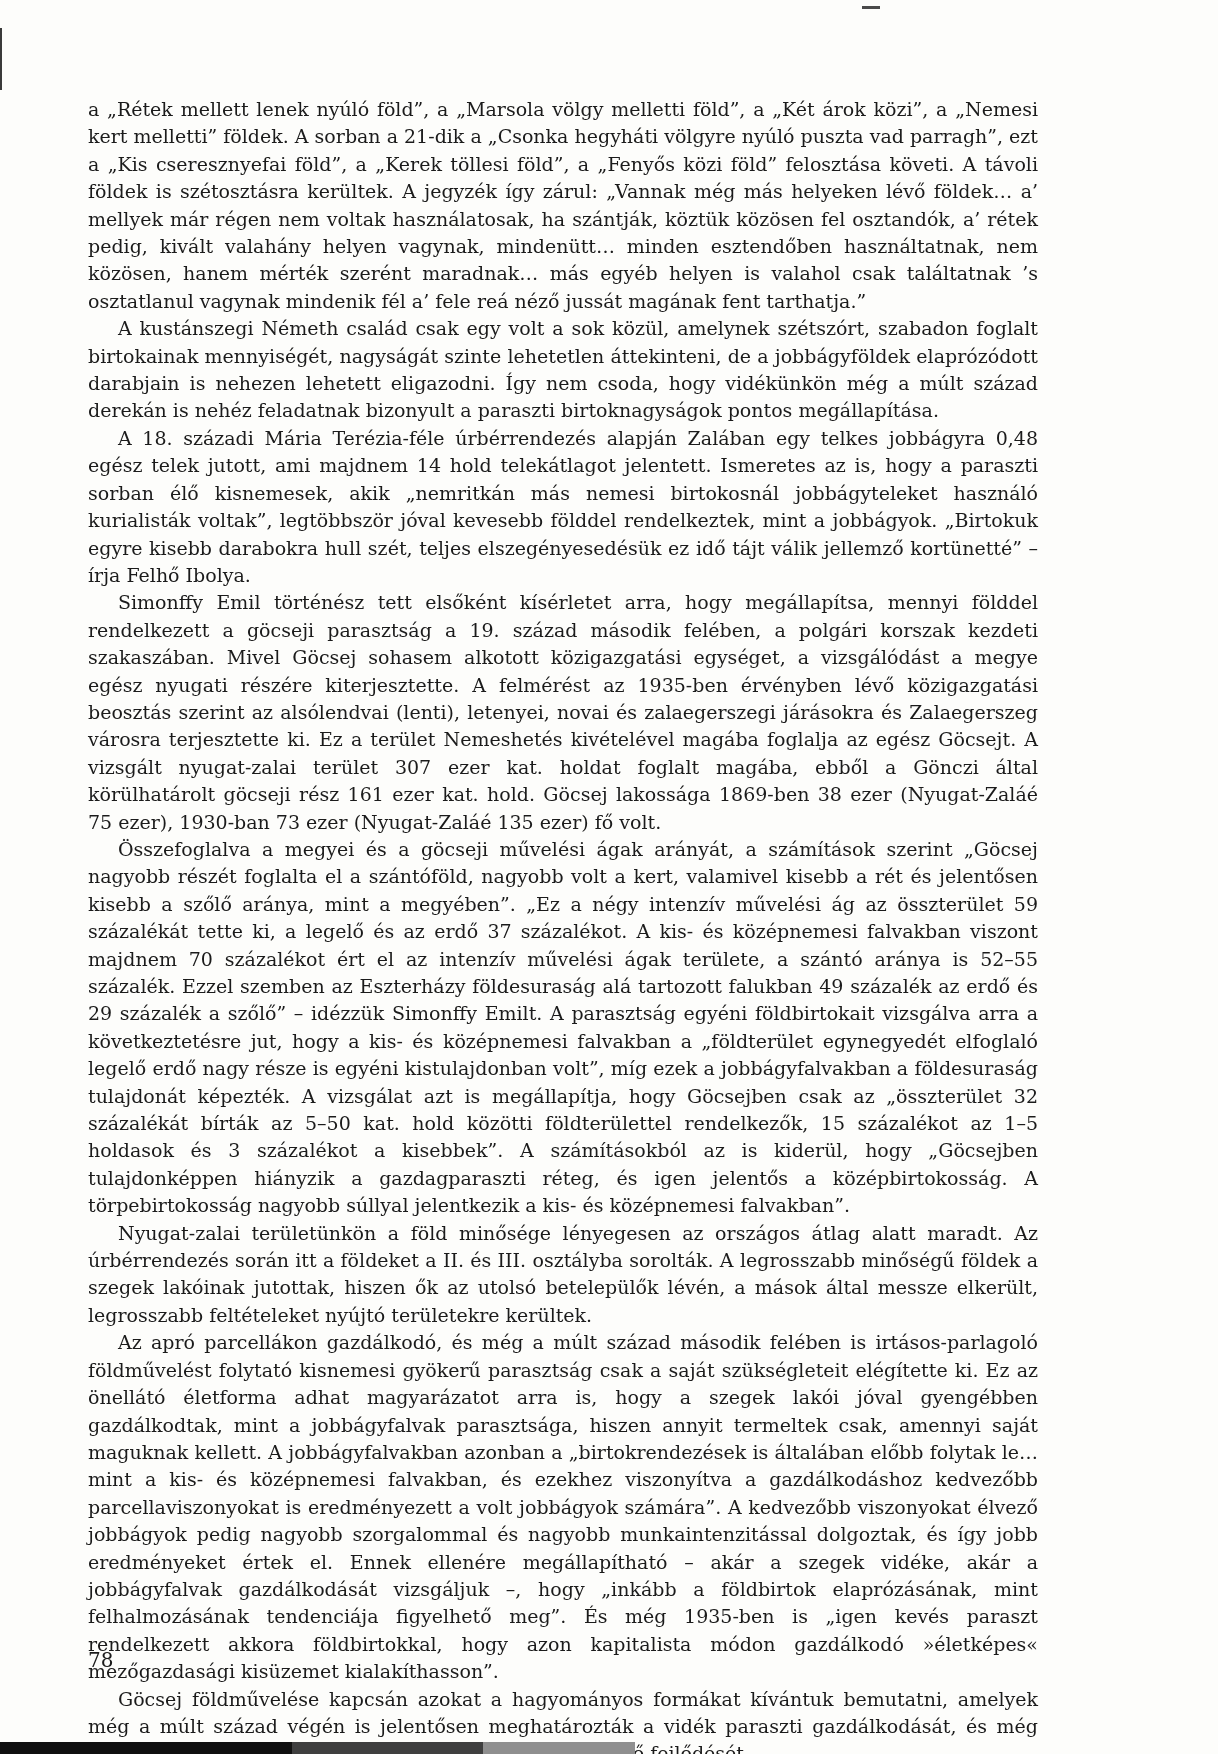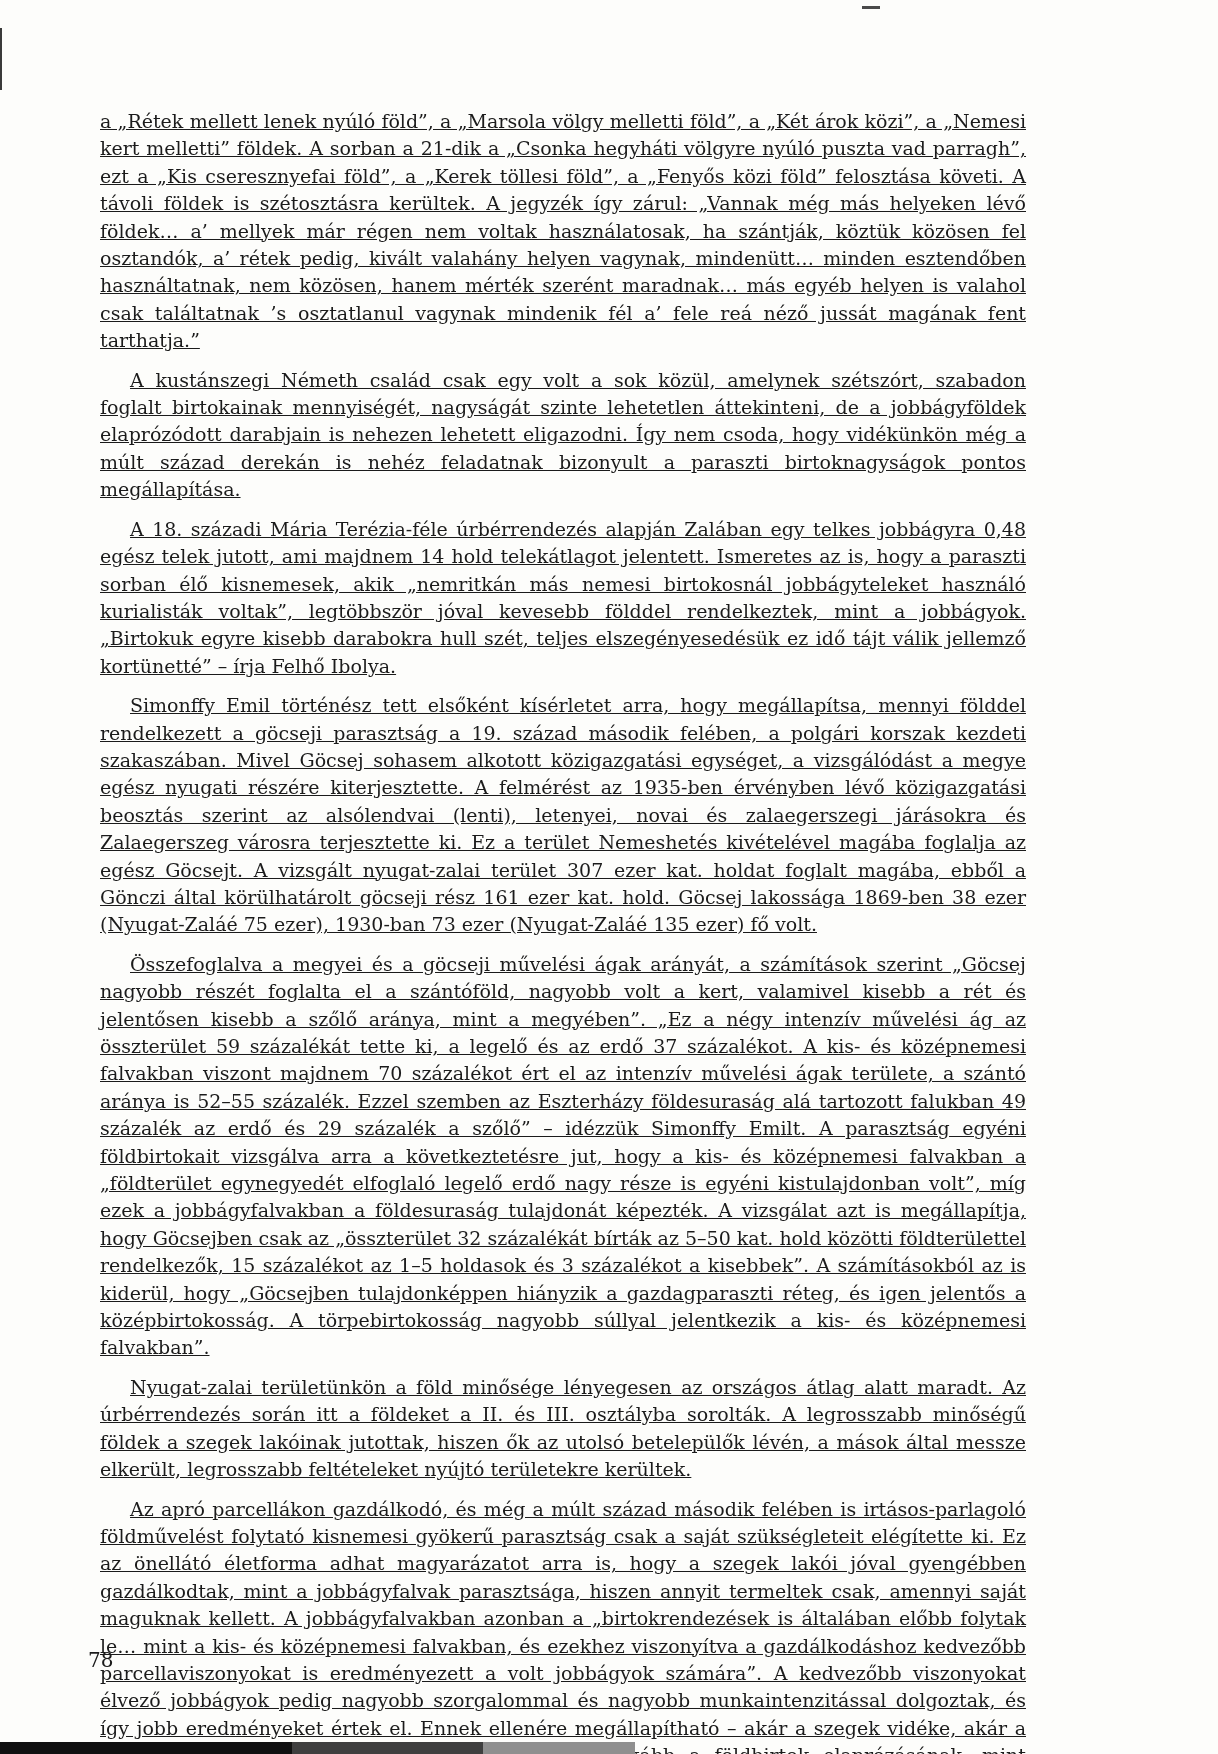--- a/index.html
+++ b/index.html
@@ -15,21 +15,21 @@
     position: absolute;
     left: 88px;
     top: 96px;
     width: 950px;
     font-family: "DejaVu Serif", "Liberation Serif", serif;
     font-size: 19px;
     line-height: 27.4px;
     color: #1b1b1b;
     text-align: justify;
   }
-  .text-block p { margin: 12px; padding: 0; text-decoration: underline; }
+  .text-block p { margin: 0; padding: 0; }
   .text-block p.indent { text-indent: 30px; }
   .page-number {
     position: absolute;
     left: 88px;
     top: 1648px;
     font-family: "DejaVu Serif", "Liberation Serif", serif;
     font-size: 20px;
     color: #1b1b1b;
   }
   

